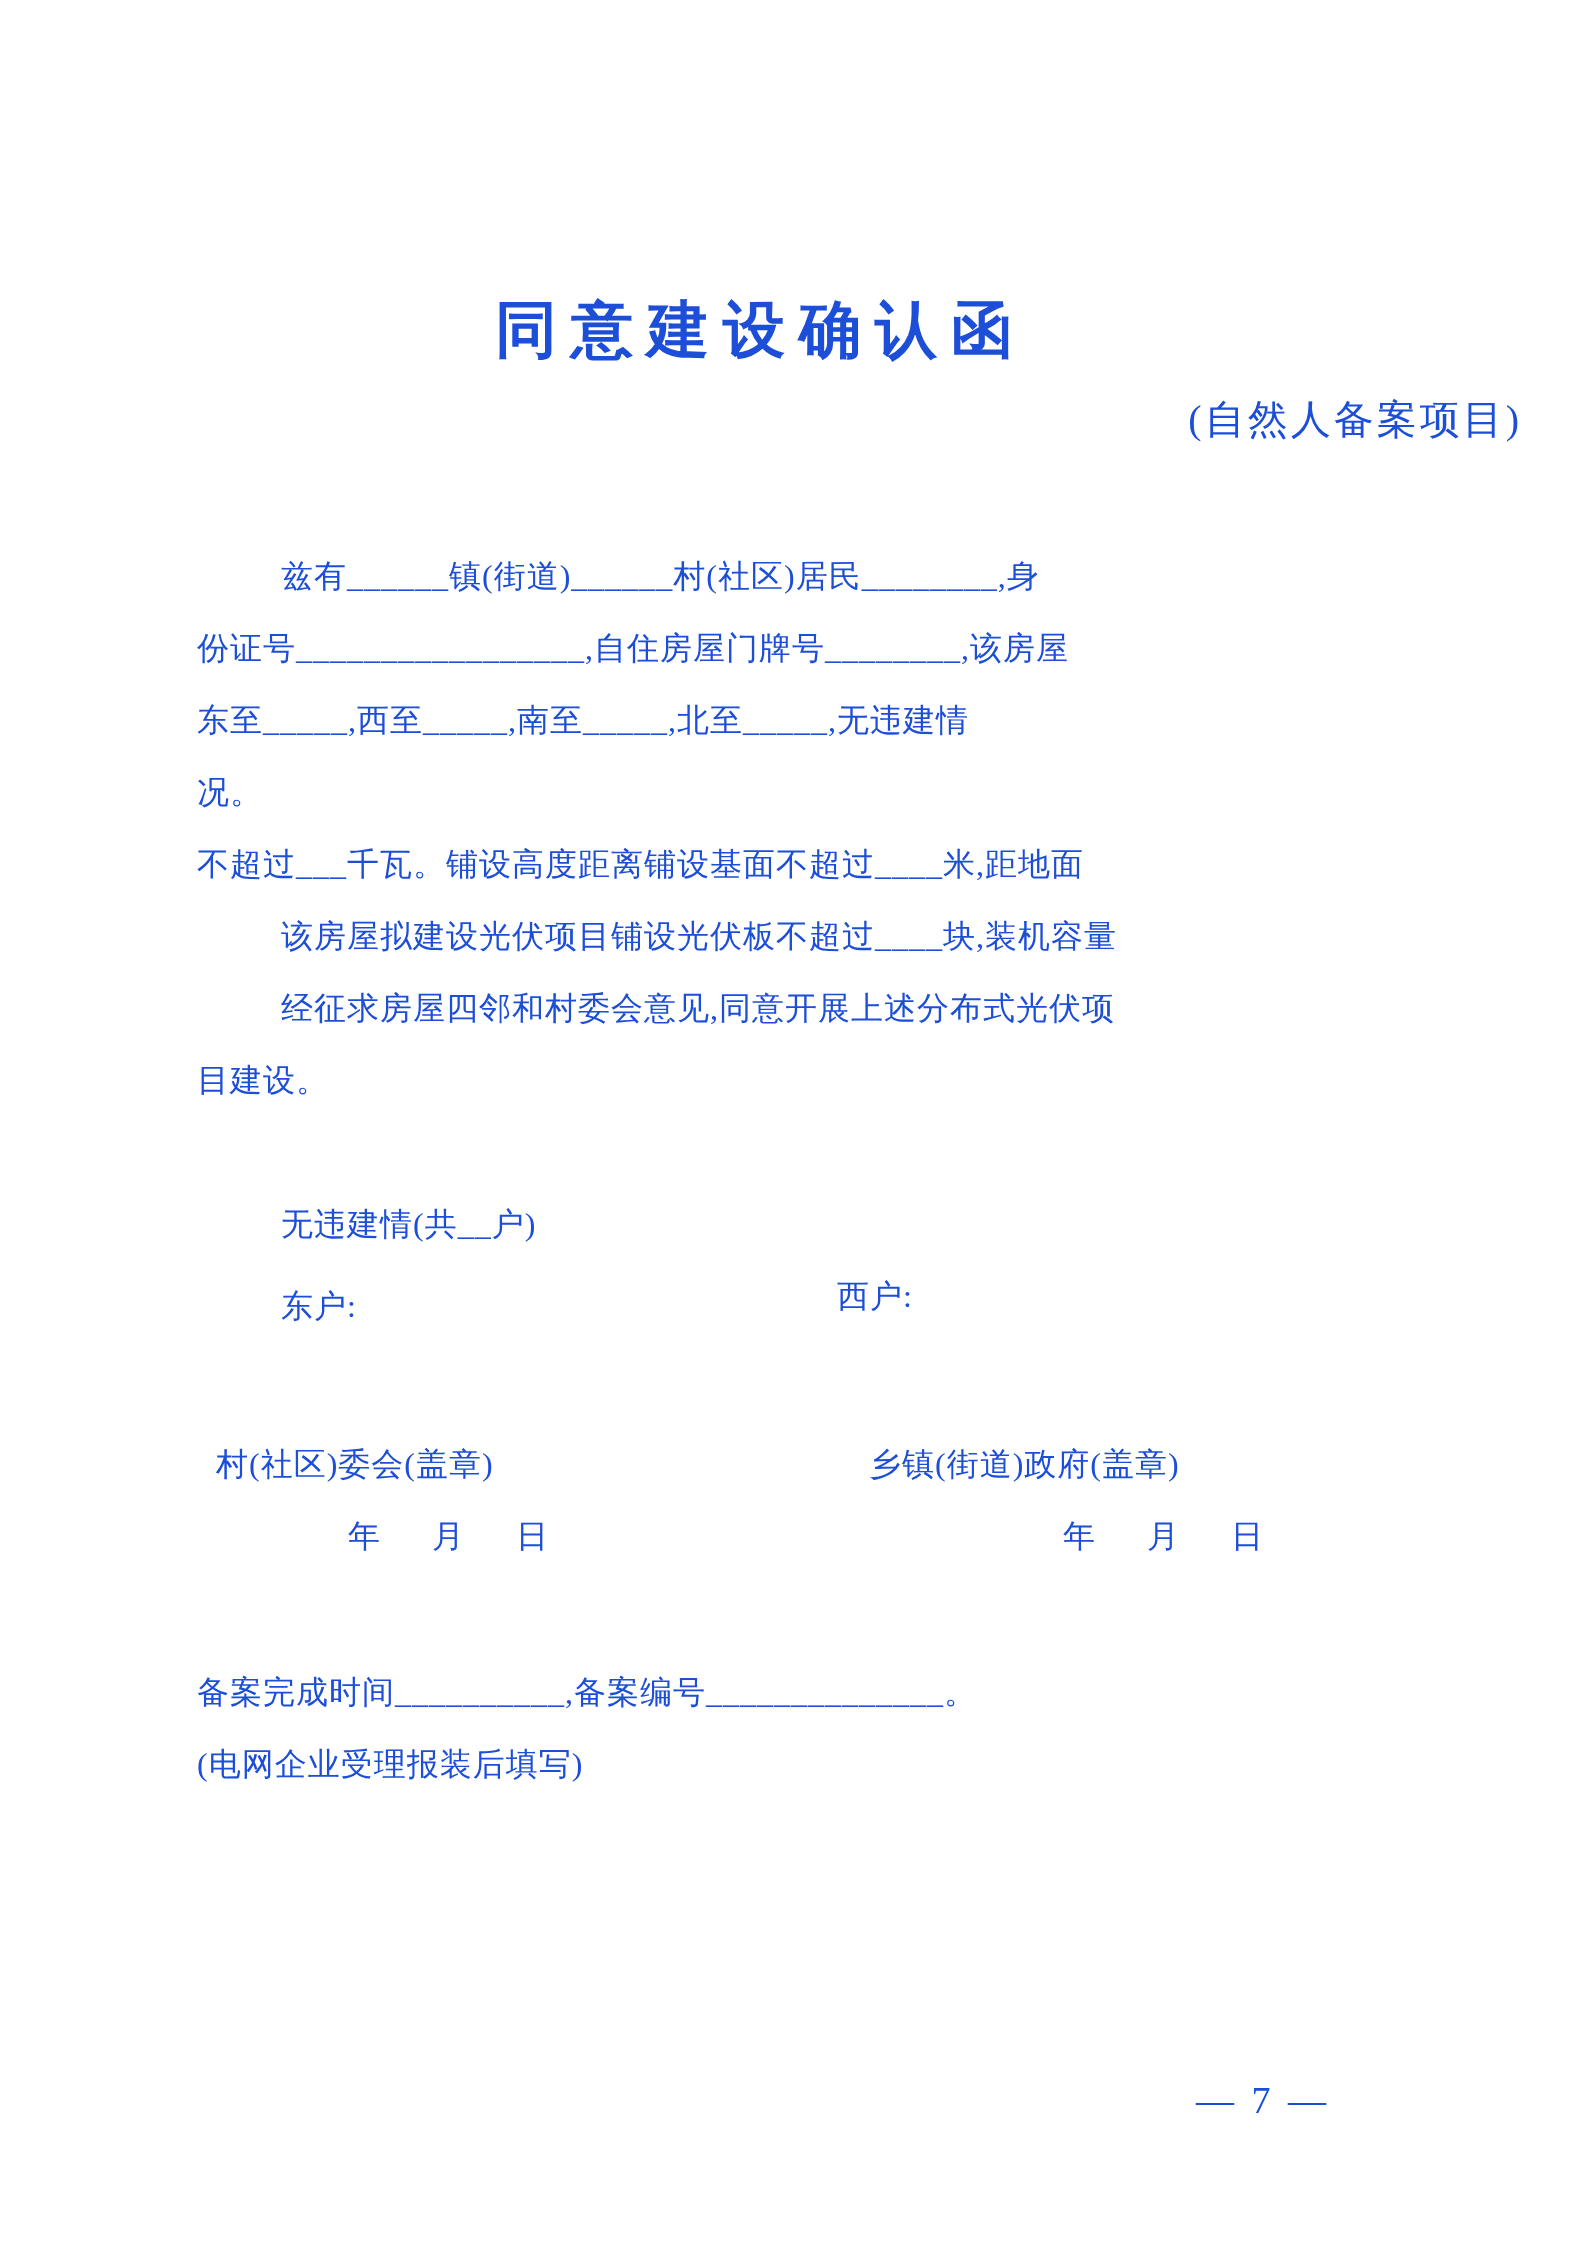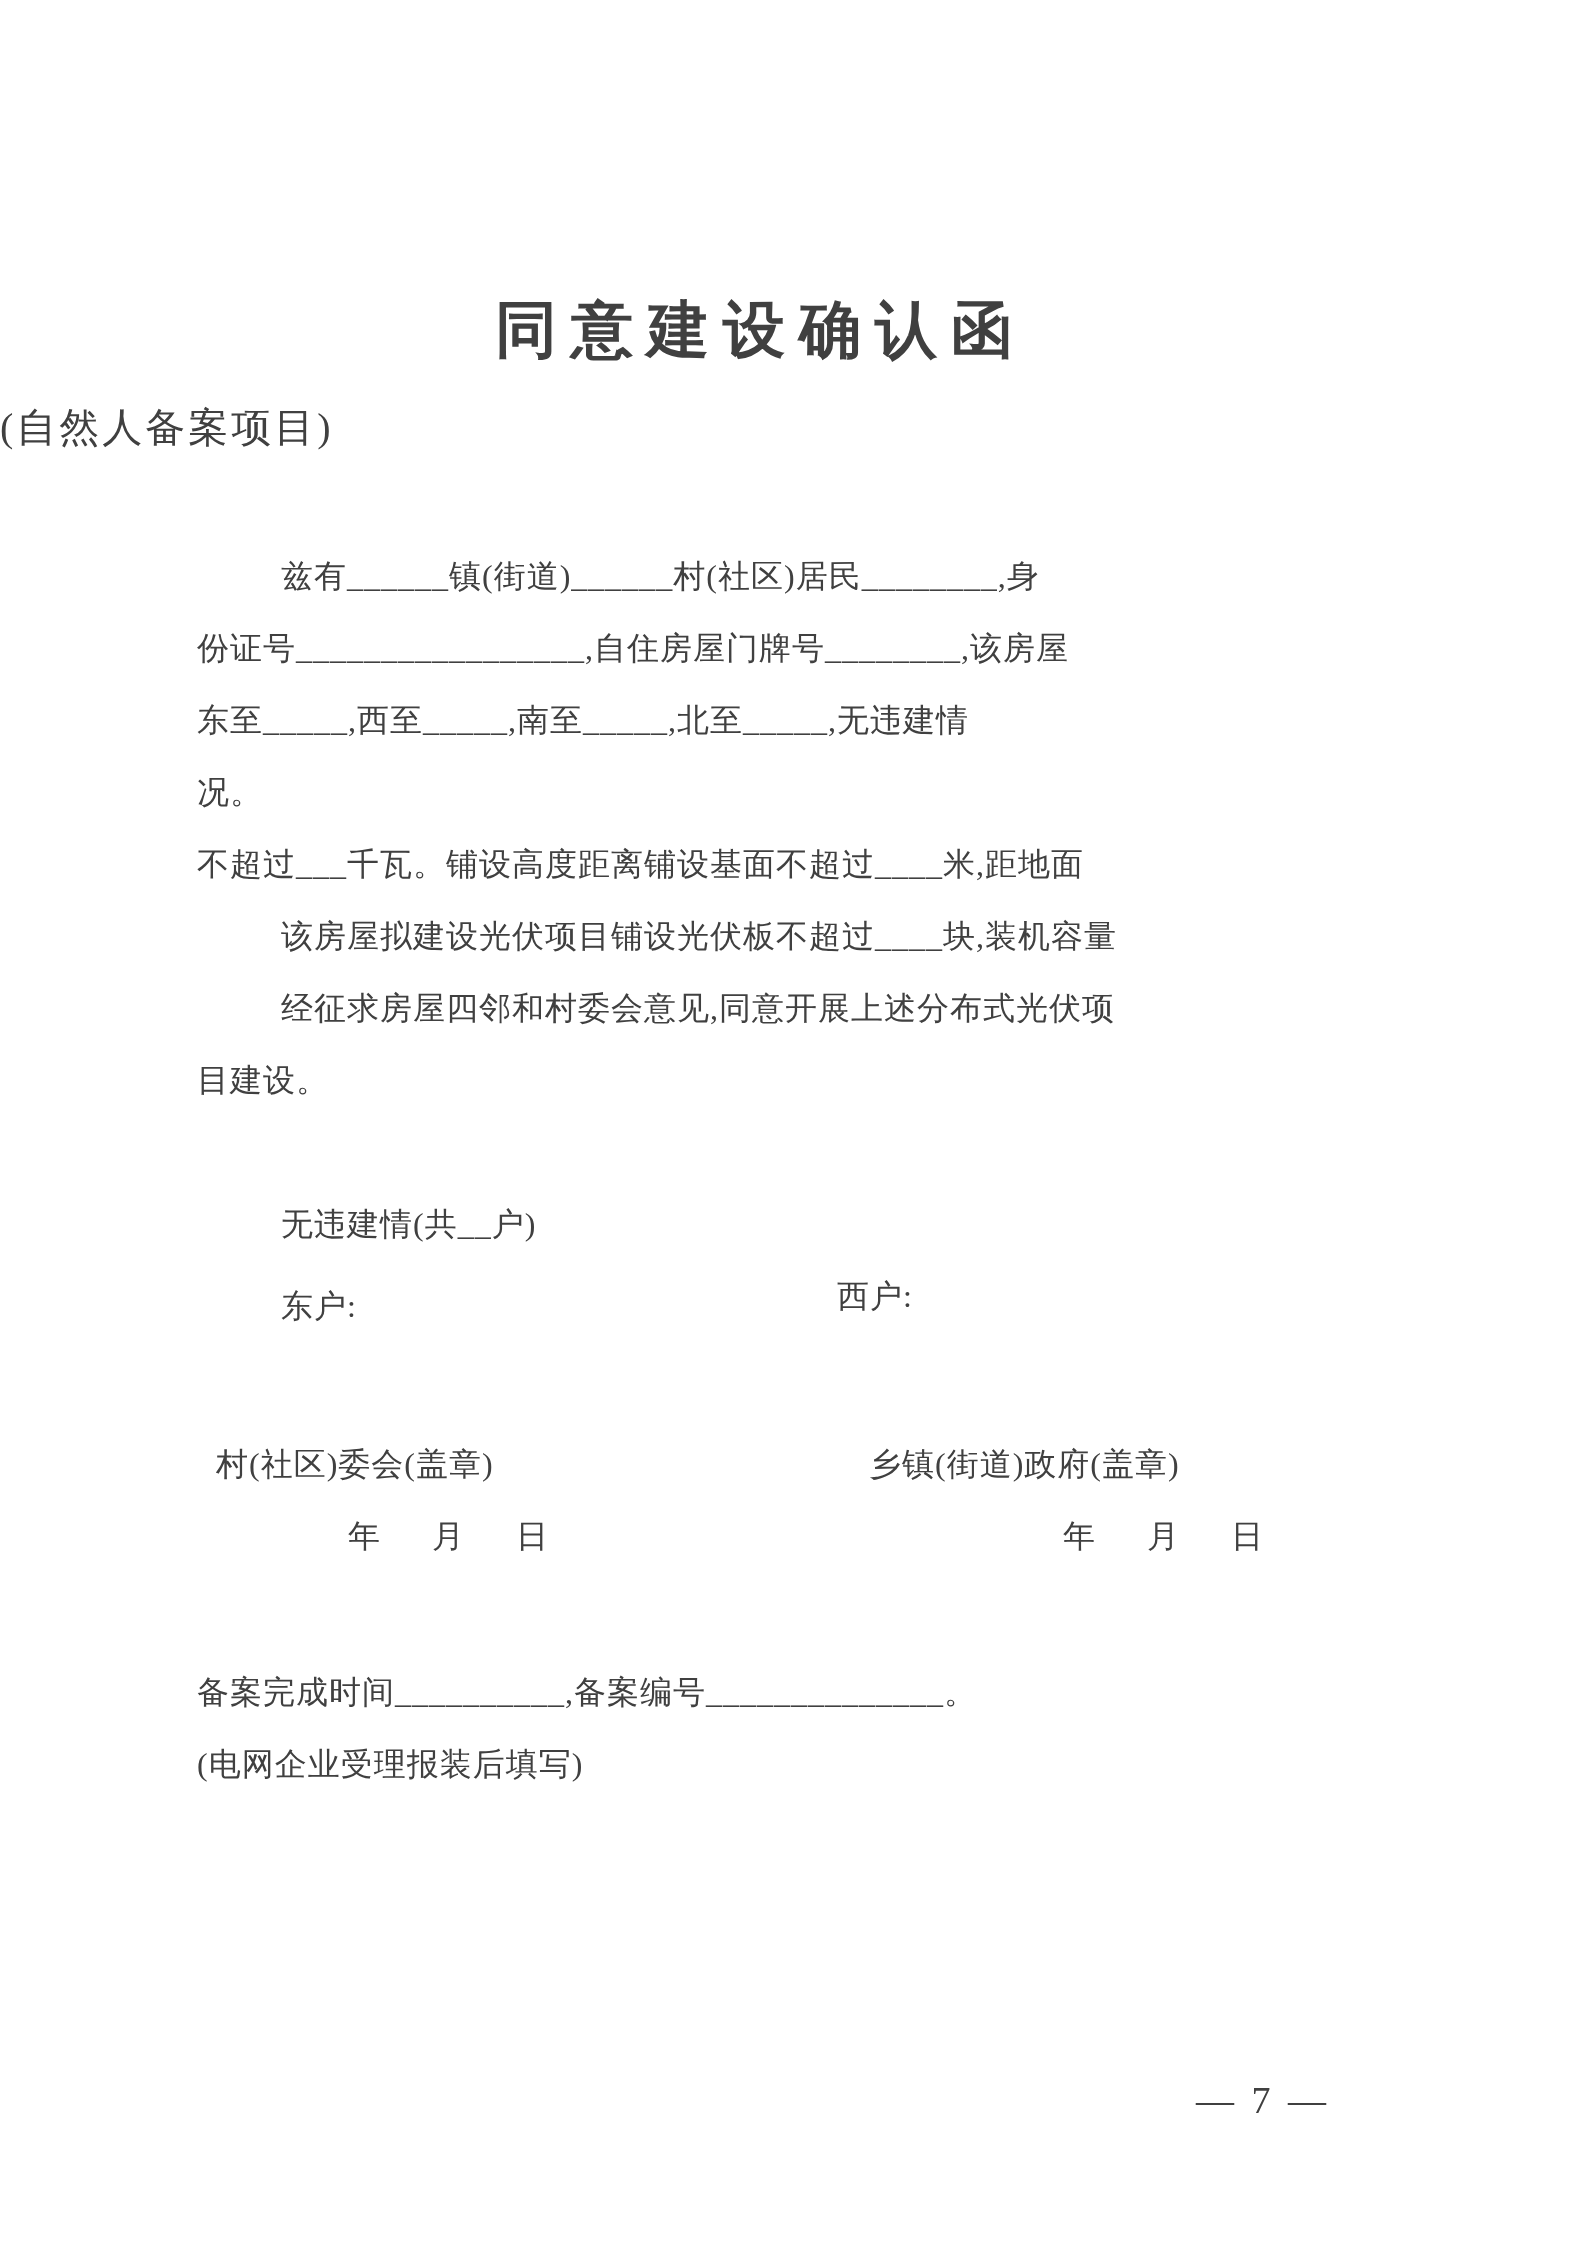--- a/index.html
+++ b/index.html
@@ -5,41 +5,41 @@
   html, body {
     margin: 0;
     padding: 0;
     background: #ffffff;
   }
   .page {
     position: relative;
     width: 1522px;
     height: 2245px;
     background: #ffffff;
-    color: #404040;
+    color: #1d4ed8;
     font-family: "Liberation Serif", "DejaVu Serif", serif;
     overflow: hidden;
   }
   .doc-title {
     position: absolute;
     top: 288px;
     left: 0;
     width: 100%;
     text-align: center;
     font-size: 62px;
     font-weight: bold;
     letter-spacing: 14px;
     white-space: nowrap;
   }
   .doc-subtitle {
     position: absolute;
-    top: 400px;
+    top: 392px;
     left: 0;
     width: 100%;
-    text-align: left;
+    text-align: right;
     font-size: 40px;
     letter-spacing: 3px;
     white-space: nowrap;
   }
   .doc-body {
     position: absolute;
     top: 540px;
     left: 197px;
     width: 1200px;
     font-size: 32px;

